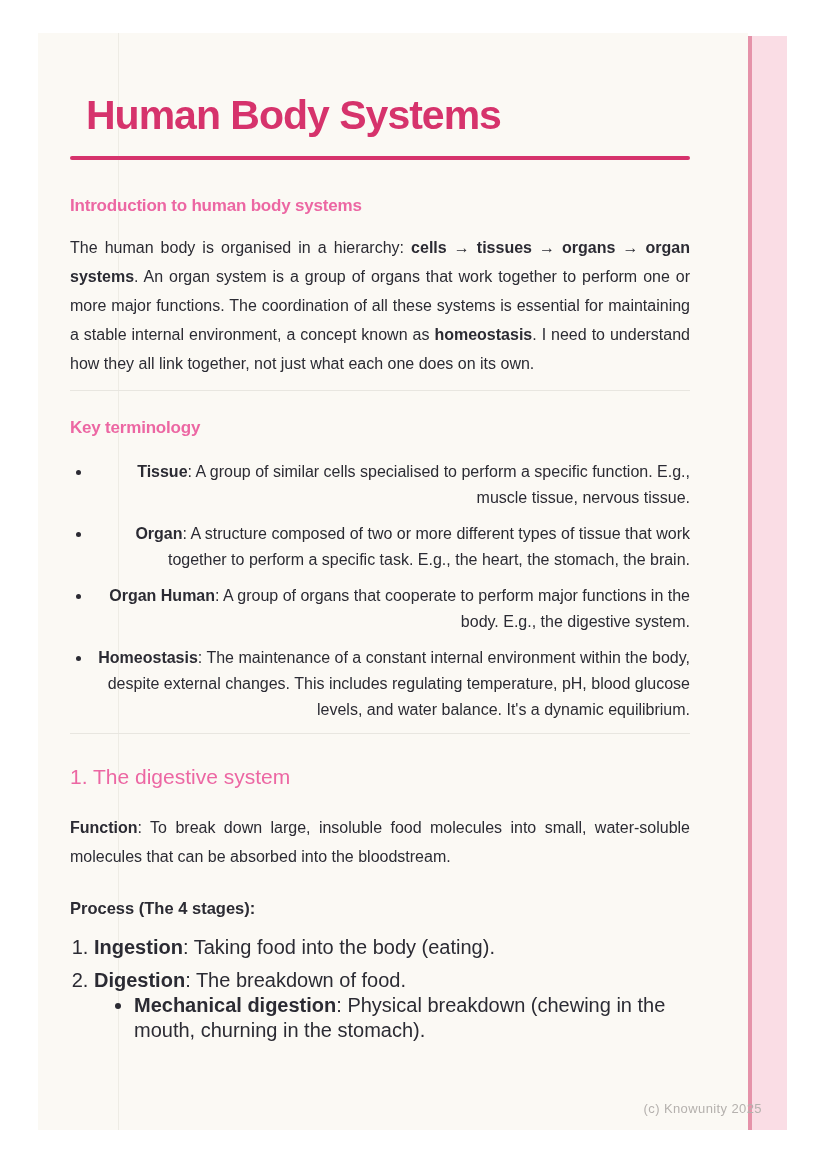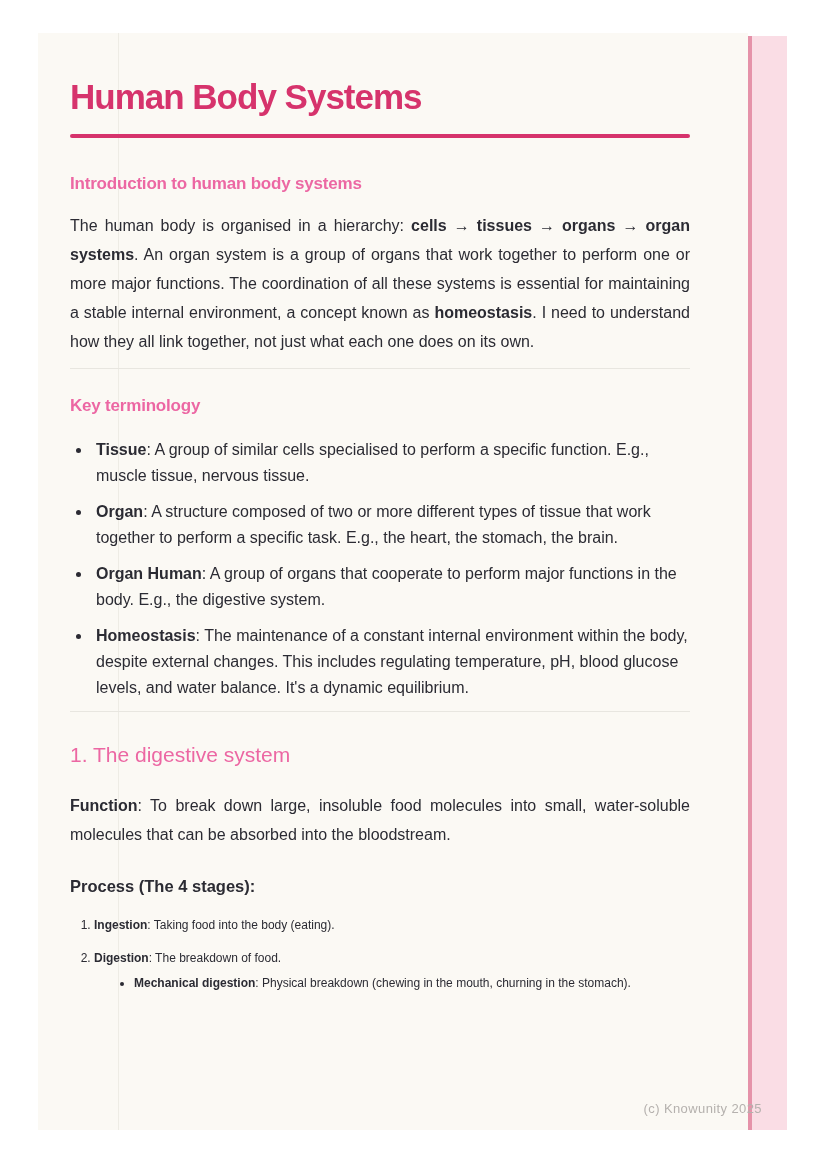--- a/index.html
+++ b/index.html
@@ -21,22 +21,22 @@
     position: absolute; left: 80px; top: 0;
     width: 1px; height: 100%;
     background: #e4e1d8; opacity: .55;
   }
   .content {
     position: relative;
     padding: 46px 58px 0 32px;
     color: var(--body_text, #2b2b33);
   }
   h1.doc-title {
-    font-size: 35px; font-weight: 800; line-height: 1;
-    letter-spacing: -1px; margin: 0;
+    font-size: 41px; font-weight: 800; line-height: 1;
+    letter-spacing: -1px; margin: 16px;
     color: var(--title_pink, #d6336c);
   }
   .title-rule {
     height: 4px; margin-top: 20px; border-radius: 2px;
     background: var(--title_pink, #d6336c);
   }
   h2.section-h {
     font-size: 17px; font-weight: 700; letter-spacing: -0.2px;
     margin: 36px 0 0; line-height: 1.2;
     color: var(--heading_pink, #ec67a3);
@@ -57,24 +57,24 @@
   }
   .divider {
     height: 1px; margin-top: 12px;
     background: var(--divider, #e8e6e0);
   }
   .divider.d2 { margin-top: 8px; }
   ul.terms {
     margin: 20px 0 0; padding-left: 22px;
     font-size: 16px; line-height: 26px;
   }
-  ul.terms > li { margin-bottom: 10px; padding-left: 4px; }
+  ul.terms > li { margin-bottom: 10px; padding-left: 4px; text-align: right; }
   ol.stages {
     margin: 14px 0 0; padding-left: 24px;
-    font-size: 12px; line-height: 25px;
+    font-size: 20px; line-height: 25px;
   }
   ol.stages > li { margin-bottom: 8px; }
   ol.stages ul {
     list-style: disc; margin: 0; padding-left: 40px;
   }
   ol.stages ul > li { margin: 0; }
   b { font-weight: 700; }
   .strip {
     position: absolute; left: 748px; top: 36px;
     width: 39px; height: 1094px;

